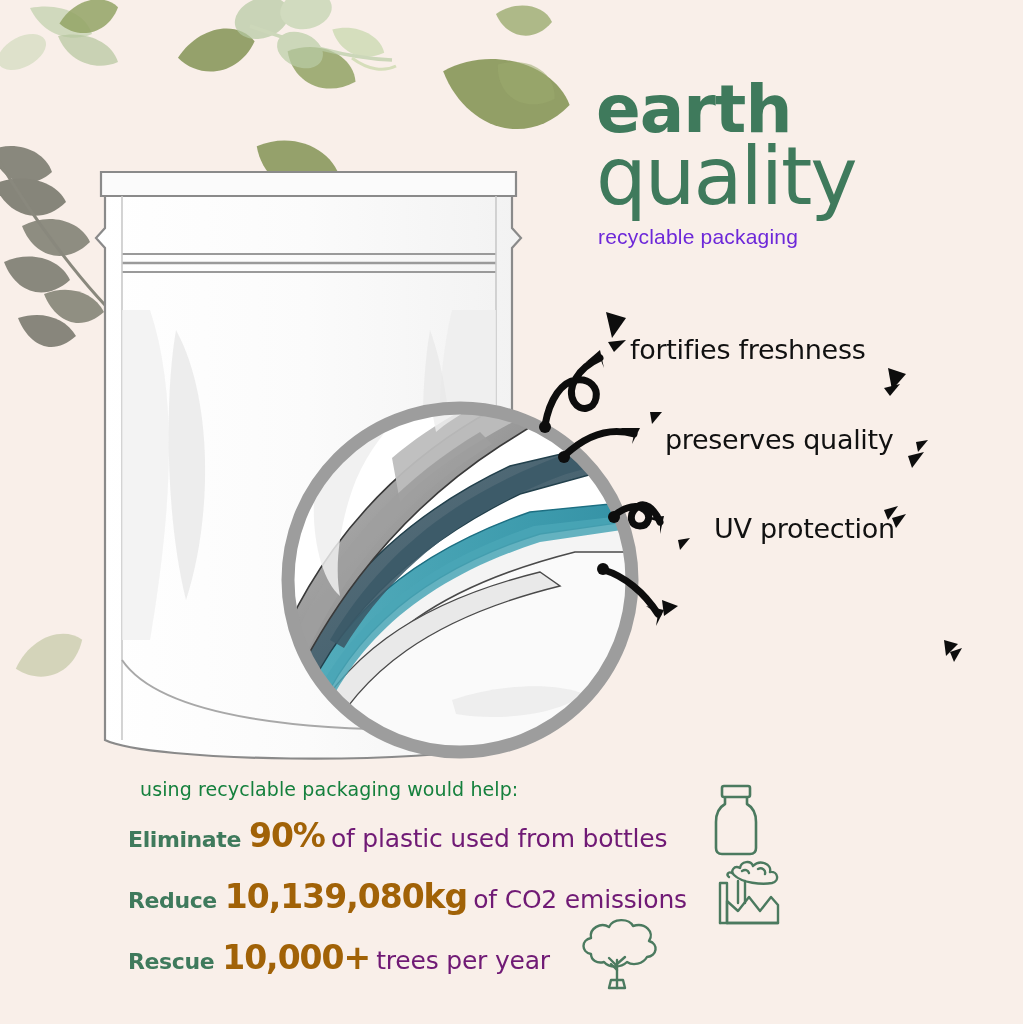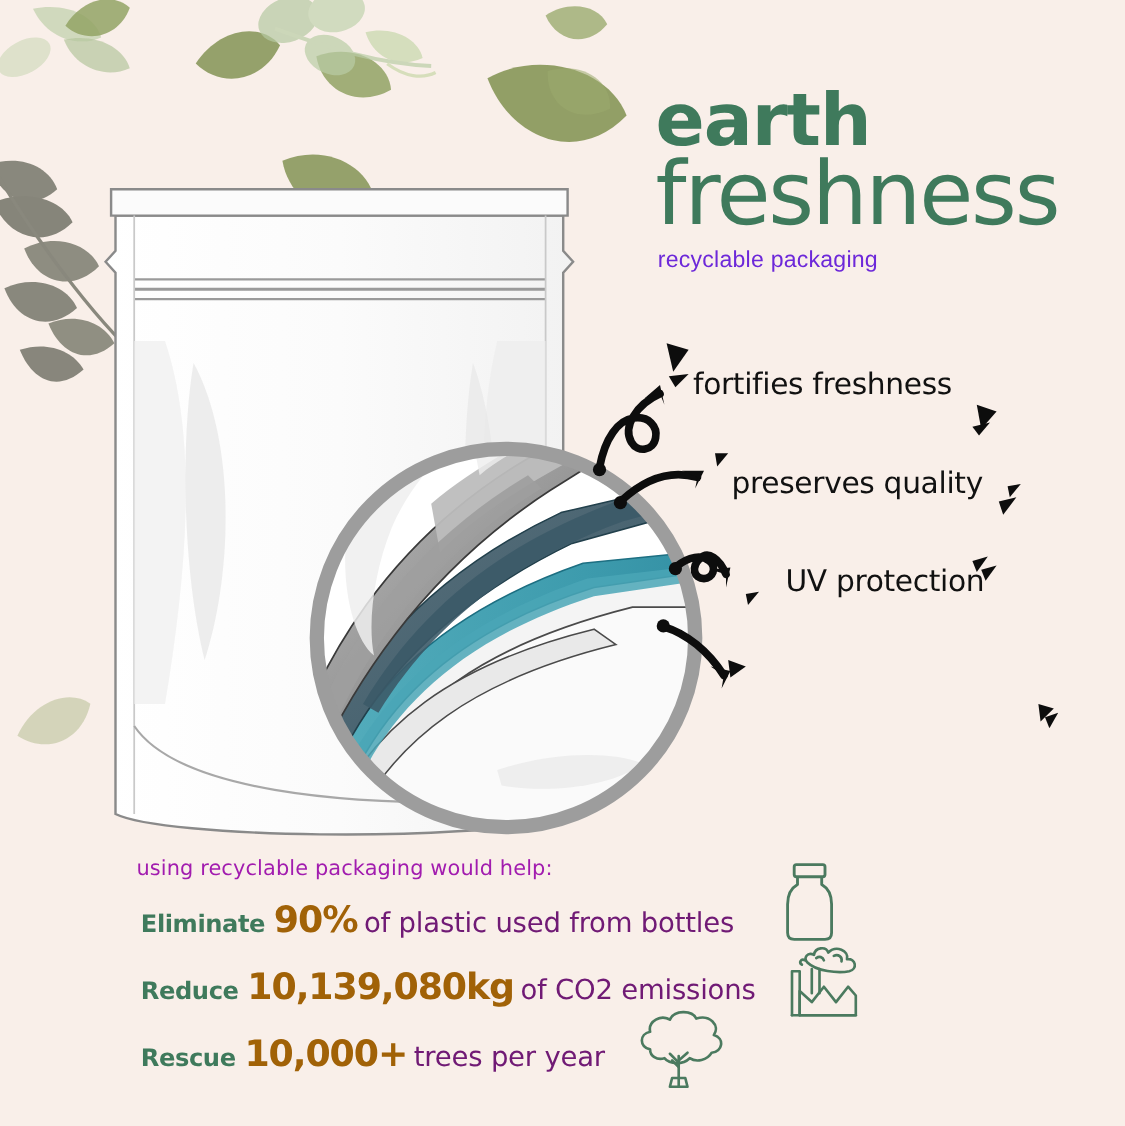--- a/index.html
+++ b/index.html
@@ -78,22 +78,22 @@
   
   #stats {
     position: absolute;
     left: 124px;
     top: 778px;
     width: 740px;
   }
   #stats .intro {
     font-family: "DejaVu Sans", sans-serif;
     font-size: 19px;
-    color: #a21caf;
-    margin: 0 0 16px 0;
+    color: #15803d;
+    margin: 0 0 16px 16px;
     letter-spacing: 0.1px;
   }
   .stat-row {
     display: flex;
     align-items: baseline;
     margin-bottom: 22px;
     white-space: nowrap;
   }
   .stat-verb {
     font-family: "DejaVu Sans", sans-serif;
@@ -333,21 +333,21 @@
       <path d="M884,510 L898,506 L888,520 Z"></path>
       <path d="M892,518 L906,514 L896,528 Z"></path>
       <path d="M662,600 L678,606 L664,616 Z"></path>
       <path d="M944,640 L958,644 L946,656 Z"></path>
       <path d="M950,652 L962,648 L954,662 Z"></path>
     </g>
   </svg>
 
   <div id="headline">
     <div class="line1">earth</div>
-    <div class="line2">freshness</div>
+    <div class="line2">quality</div>
     <div class="sub">recyclable packaging</div>
   </div>
 
   <div class="feature-label" id="feat-0">fortifies freshness</div>
   <div class="feature-label" id="feat-1">preserves quality</div>
   <div class="feature-label" id="feat-2">UV protection</div>
 
   <div id="stats">
     <div class="intro">using recyclable packaging would help:</div>
 

